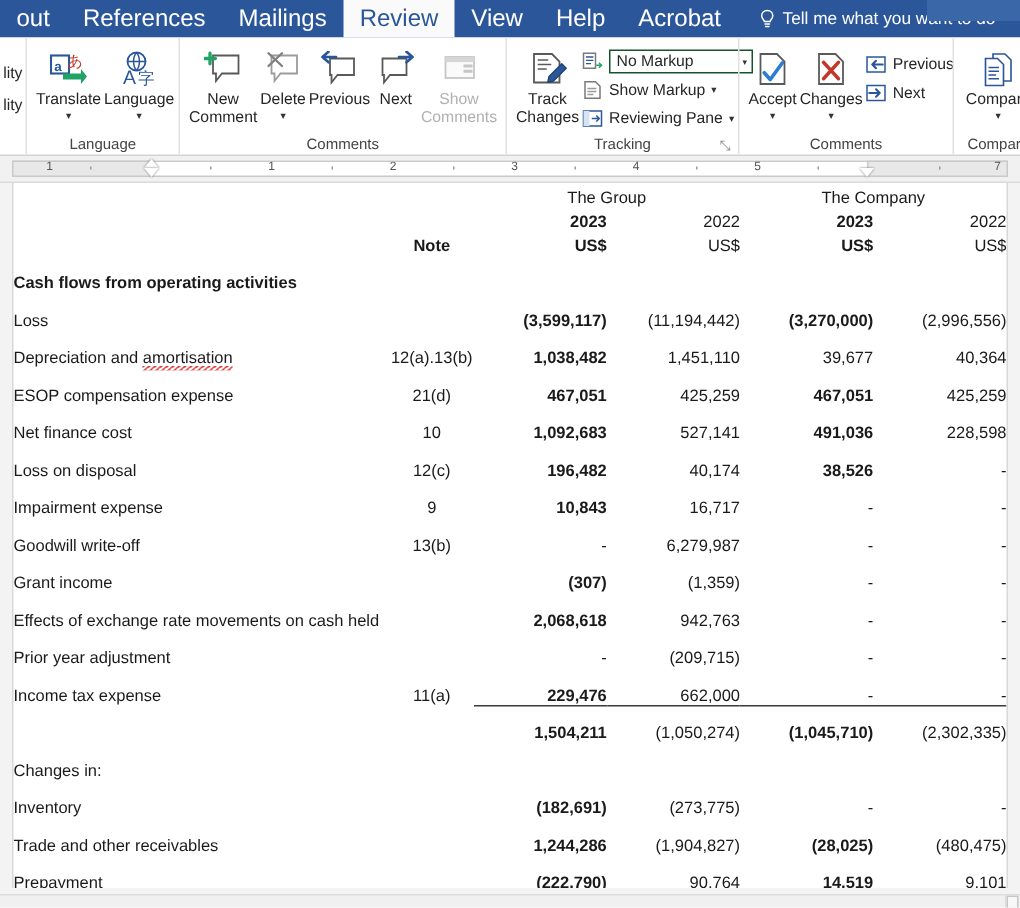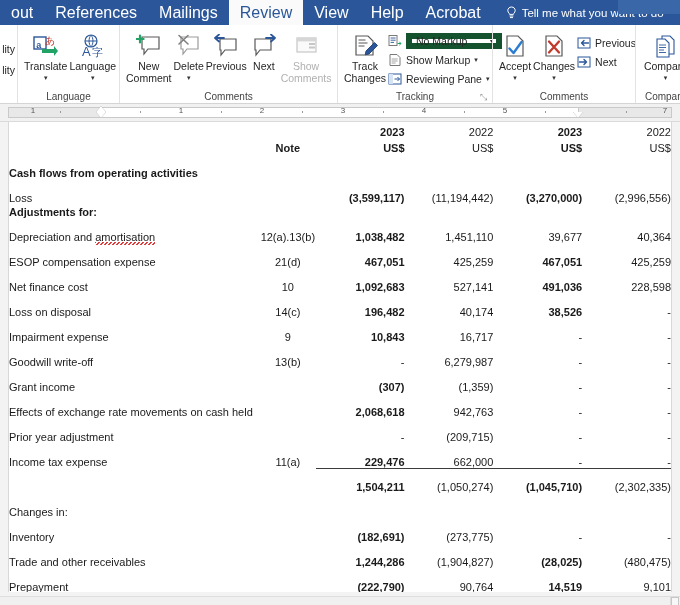--- a/index.html
+++ b/index.html
@@ -70,21 +70,21 @@
   .smallcol{display:flex;flex-direction:column;gap:2px;padding-top:2px;}
   .smallrow{
     display:flex;align-items:center;gap:4px;height:17px;
     font-size:10.5px;color:#262626;white-space:nowrap;cursor:default;
   }
   .smallrow .ico{width:15px;height:15px;display:flex;align-items:center;justify-content:center;}
   .smallrow .caret{font-size:7px;color:#333;}
 
   .combo{
     display:flex;align-items:center;justify-content:space-between;
-    width:96px;height:16px;border:6px solid #14532d;background:#fff;
+    width:96px;height:16px;border:1px solid #14532d;background:#fff;
     padding:0 3px 0 4px;box-sizing:border-box;font-size:10.5px;color:#262626;
   }
   .combo .arrow{font-size:6px;color:#333;}
 
   
   .trunc-left{
     width:17px;display:flex;flex-direction:column;justify-content:center;
     align-items:flex-end;height:64px;font-size:10.5px;color:#262626;
     padding-right:2px;box-sizing:border-box;gap:9px;
   }
@@ -449,20 +449,26 @@
               <col class="c-note">
               <col class="c-num">
               <col class="c-num">
               <col class="c-num">
               <col class="c-num">
           </colgroup>
           <tbody>
             <tr class="r-head">
               <td></td>
               <td></td>
+              <td class="hdr-span" colspan="2">The Group</td>
+              <td class="hdr-span" colspan="2">The Company</td>
+            </tr>
+            <tr class="r-head">
+              <td></td>
+              <td></td>
               <td class="num b">2023</td>
               <td class="num">2022</td>
               <td class="num b">2023</td>
               <td class="num">2022</td>
             </tr>
             <tr class="r-head">
               <td></td>
               <td class="note b">Note</td>
               <td class="num b">US$</td>
               <td class="num">US$</td>
@@ -479,28 +485,20 @@
                 <td></td>
             </tr>
 
             <tr class="r">
               <td class="desc">Loss</td>
               <td class="note"></td>
               <td class="num b">(3,599,117)</td>
               <td class="num">(11,194,442)</td>
               <td class="num b">(3,270,000)</td>
               <td class="num">(2,996,556)</td>
-            </tr>
-            <tr class="r-tight">
-              <td class="desc b">Adjustments for:</td>
-              <td></td>
-                <td></td>
-              <td></td>
-                <td></td>
-                <td></td>
             </tr>
 
             <tr class="r">
               <td class="desc">Depreciation and <span class="sq">amortisation</span></td>
               <td class="note">12(a).13(b)</td>
               <td class="num b">1,038,482</td>
               <td class="num">1,451,110</td>
               <td class="num">39,677</td>
               <td class="num">40,364</td>
             </tr>
@@ -515,21 +513,21 @@
             <tr class="r">
               <td class="desc">Net finance cost</td>
               <td class="note">10</td>
               <td class="num b">1,092,683</td>
               <td class="num">527,141</td>
               <td class="num b">491,036</td>
               <td class="num">228,598</td>
             </tr>
             <tr class="r">
               <td class="desc">Loss on disposal</td>
-              <td class="note">14(c)</td>
+              <td class="note">12(c)</td>
               <td class="num b">196,482</td>
               <td class="num">40,174</td>
               <td class="num b">38,526</td>
               <td class="num">-</td>
             </tr>
             <tr class="r">
               <td class="desc">Impairment expense</td>
               <td class="note">9</td>
               <td class="num b">10,843</td>
               <td class="num">16,717</td>

